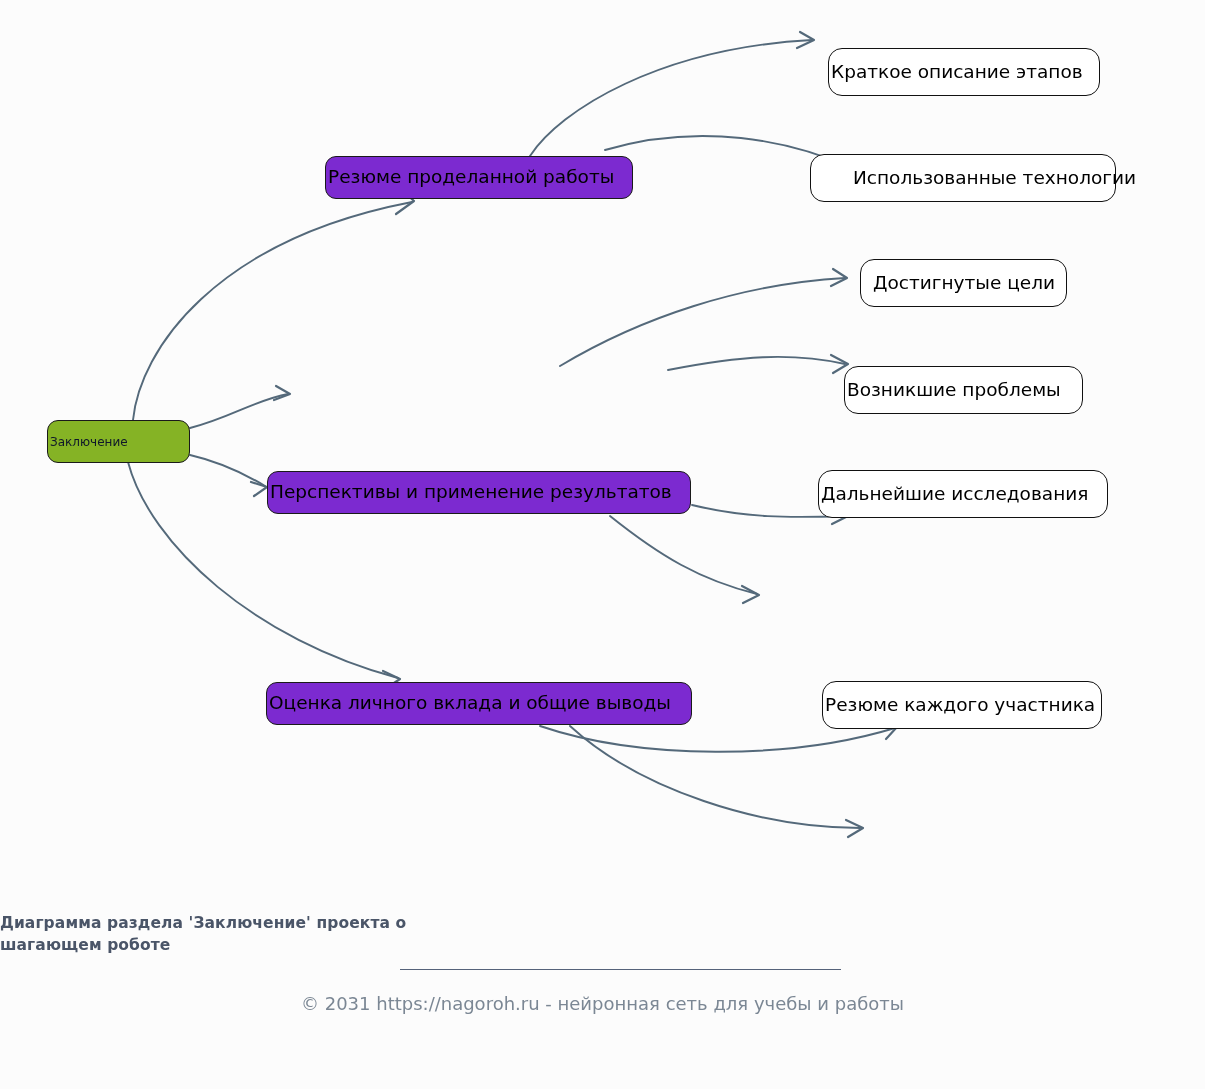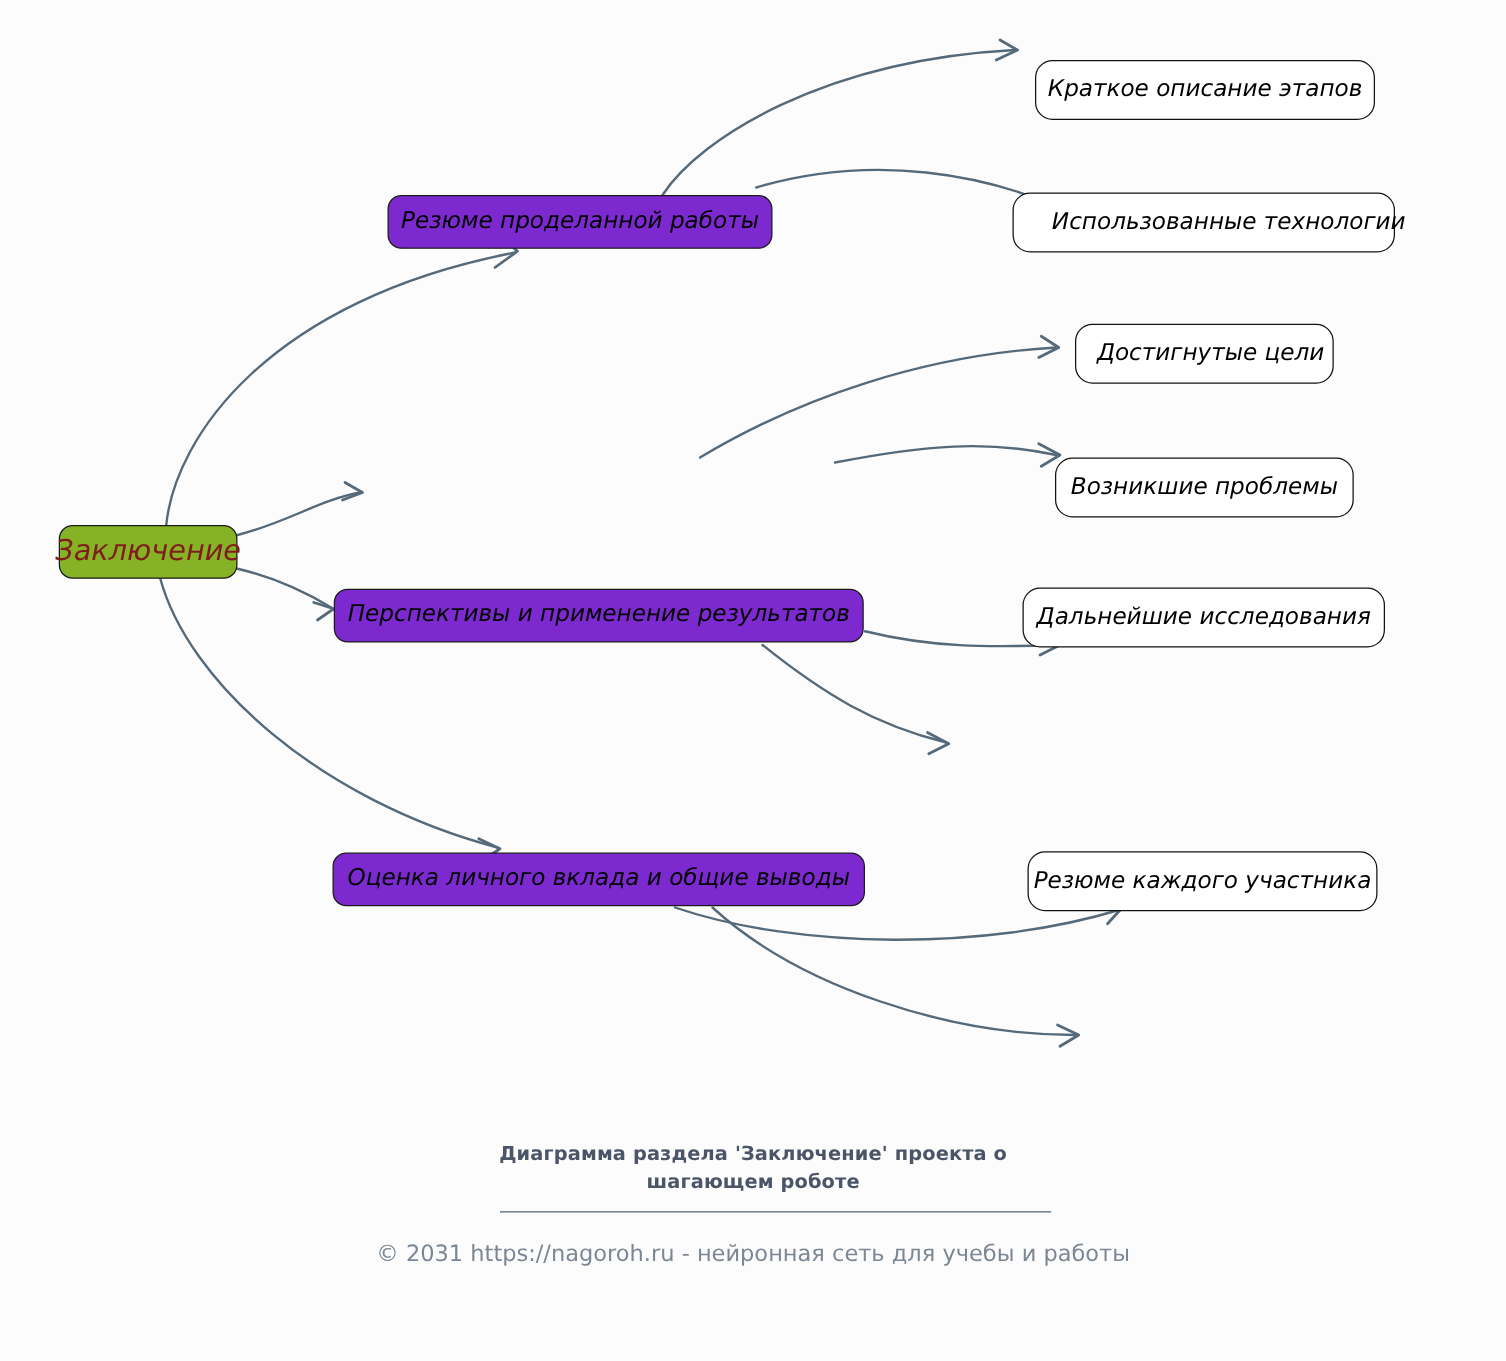--- a/index.html
+++ b/index.html
@@ -22,31 +22,30 @@
     top: 0;
     width: 1205px;
     height: 1089px;
     pointer-events: none;
   }
   .node {
     position: absolute;
     box-sizing: border-box;
     display: flex;
     align-items: center;
-    justify-content: center;
+    justify-content: flex-start;
     border-radius: 12px;
     white-space: nowrap;
     line-height: 1;
-    font-style: italic;
   }
   .node-root {
     background: #85b325;
     border: 1.6px solid #1a1a1a;
-    color: #7f1d1d;
-    font-size: 23px;
+    color: #0f172a;
+    font-size: 12px;
     border-radius: 11px;
   }
   .node-branch {
     background: #7c2ad0;
     border: 1.6px solid #1a1a1a;
     color: #000000;
     font-size: 18.5px;
     border-radius: 11px;
   }
   .node-leaf {
@@ -58,21 +57,20 @@
   }
   .node-label {
     display: block;
     padding: 0 2px;
   }
   #caption {
     position: absolute;
     left: 0;
     top: 912px;
     width: 1205px;
-    text-align: center;
     font-size: 15.5px;
     font-weight: bold;
     color: #4a5568;
     line-height: 1.45;
     letter-spacing: 0.1px;
   }
   #caption .cap-line {
     display: block;
   }
   #separator {
@@ -140,21 +138,21 @@
       <polyline points="742,586 759,595 743,603"></polyline>
       <polyline points="880,722 897,727 886,739"></polyline>
       <polyline points="846,820 863,828 848,837"></polyline>
     </g>
   </svg>
 
   <div class="node node-root" style="left:47px; top:420px; width:143px; height:43px;">
     <span class="node-label">Заключение</span>
   </div>
 
-  <div class="node node-branch" style="left:310px; top:156px; width:308px; height:43px;">
+  <div class="node node-branch" style="left:325px; top:156px; width:308px; height:43px;">
     <span class="node-label">Резюме проделанной работы</span>
   </div>
 
 
   <div class="node node-branch" style="left:266px; top:682px; width:426px; height:43px;">
     <span class="node-label">Оценка личного вклада и общие выводы</span>
   </div>
 
   <div class="node node-branch" style="left:267px; top:471px; width:424px; height:43px;">
     <span class="node-label">Перспективы и применение результатов</span>

